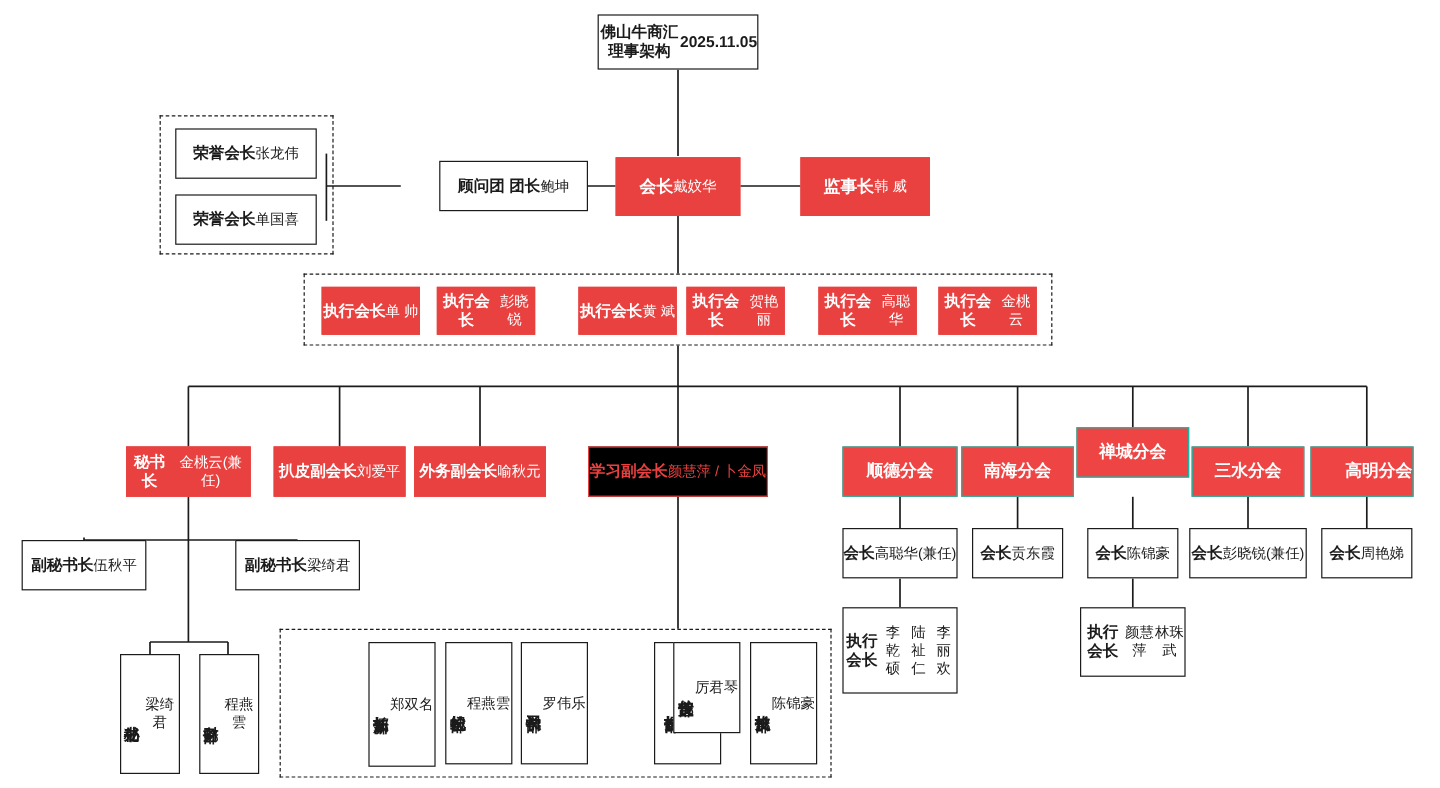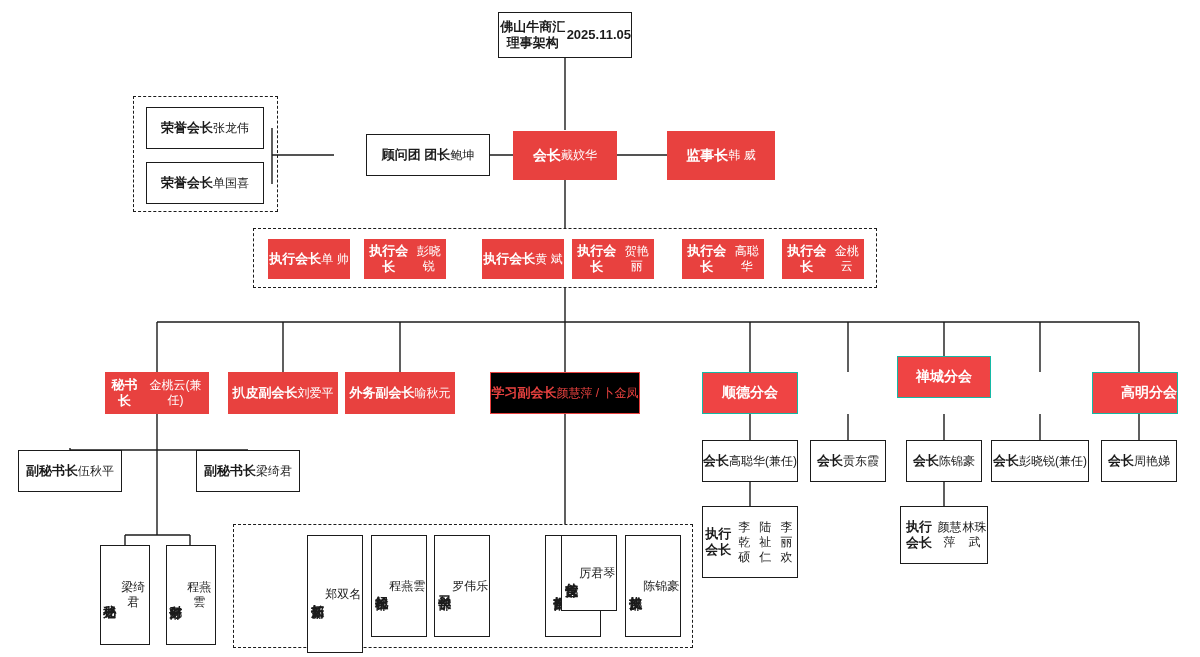--- a/index.html
+++ b/index.html
@@ -174,21 +174,21 @@
     <span class="t vert t-13">秘书处</span>
     <span class="s t-12">梁绮君</span>
   </div>
   <div class="node plain t-13" style="left:166px;top:545px;width:50px;height:100px;">
     <span class="t vert t-13">财务部</span>
     <span class="s t-12">程燕雲</span>
   </div>
 
   <div class="dashbox" style="left:233px;top:524px;width:460px;height:124px;"></div>
 
-  <div class="node plain t-13" style="left:307px;top:535px;width:56px;height:118px;">
+  <div class="node plain t-13" style="left:307px;top:535px;width:56px;height:104px;">
     <span class="t vert t-13">拓新部长</span>
     <span class="s t-12">郑双名</span>
   </div>
   <div class="node plain t-13" style="left:371px;top:535px;width:56px;height:102px;">
     <span class="t vert t-13">纪检部长</span>
     <span class="s t-12">程燕雲</span>
   </div>
   <div class="node plain t-13" style="left:434px;top:535px;width:56px;height:102px;">
     <span class="t vert t-13">学习部长</span>
     <span class="s t-12">罗伟乐</span>
@@ -213,38 +213,44 @@
     <span class="t">会长</span>
     <span class="s t-12">高聪华(兼任)</span>
   </div>
   <div class="node plain t-13" style="left:702px;top:506px;width:96px;height:72px;">
     <span class="t">执行会长</span>
     <span class="s t-12">李乾硕</span>
     <span class="s t-12">陆祉仁</span>
     <span class="s t-12">李丽欢</span>
   </div>
 
+  <div class="node blue t-14" style="left:801px;top:372px;width:94px;height:42px;">
+    <span class="t">南海分会</span>
+  </div>
   <div class="node plain t-13" style="left:810px;top:440px;width:76px;height:42px;">
     <span class="t">会长</span>
     <span class="s t-12">贡东霞</span>
   </div>
 
   <div class="node blue t-14" style="left:897px;top:356px;width:94px;height:42px;">
     <span class="t">禅城分会</span>
   </div>
   <div class="node plain t-13" style="left:906px;top:440px;width:76px;height:42px;">
     <span class="t">会长</span>
     <span class="s t-12">陈锦豪</span>
   </div>
   <div class="node plain t-13" style="left:900px;top:506px;width:88px;height:58px;">
     <span class="t">执行会长</span>
     <span class="s t-12">颜慧萍</span>
     <span class="s t-12">林珠武</span>
   </div>
 
+  <div class="node blue t-14" style="left:993px;top:372px;width:94px;height:42px;">
+    <span class="t">三水分会</span>
+  </div>
   <div class="node plain t-13" style="left:991px;top:440px;width:98px;height:42px;">
     <span class="t">会长</span>
     <span class="s t-12">彭晓锐(兼任)</span>
   </div>
 
   <div class="node blue t-14" style="left:1092px;top:372px;width:86px;height:42px;justify-content:flex-end;">
     <span class="t">高明分会</span>
   </div>
   <div class="node plain t-13" style="left:1101px;top:440px;width:76px;height:42px;">
     <span class="t">会长</span>

